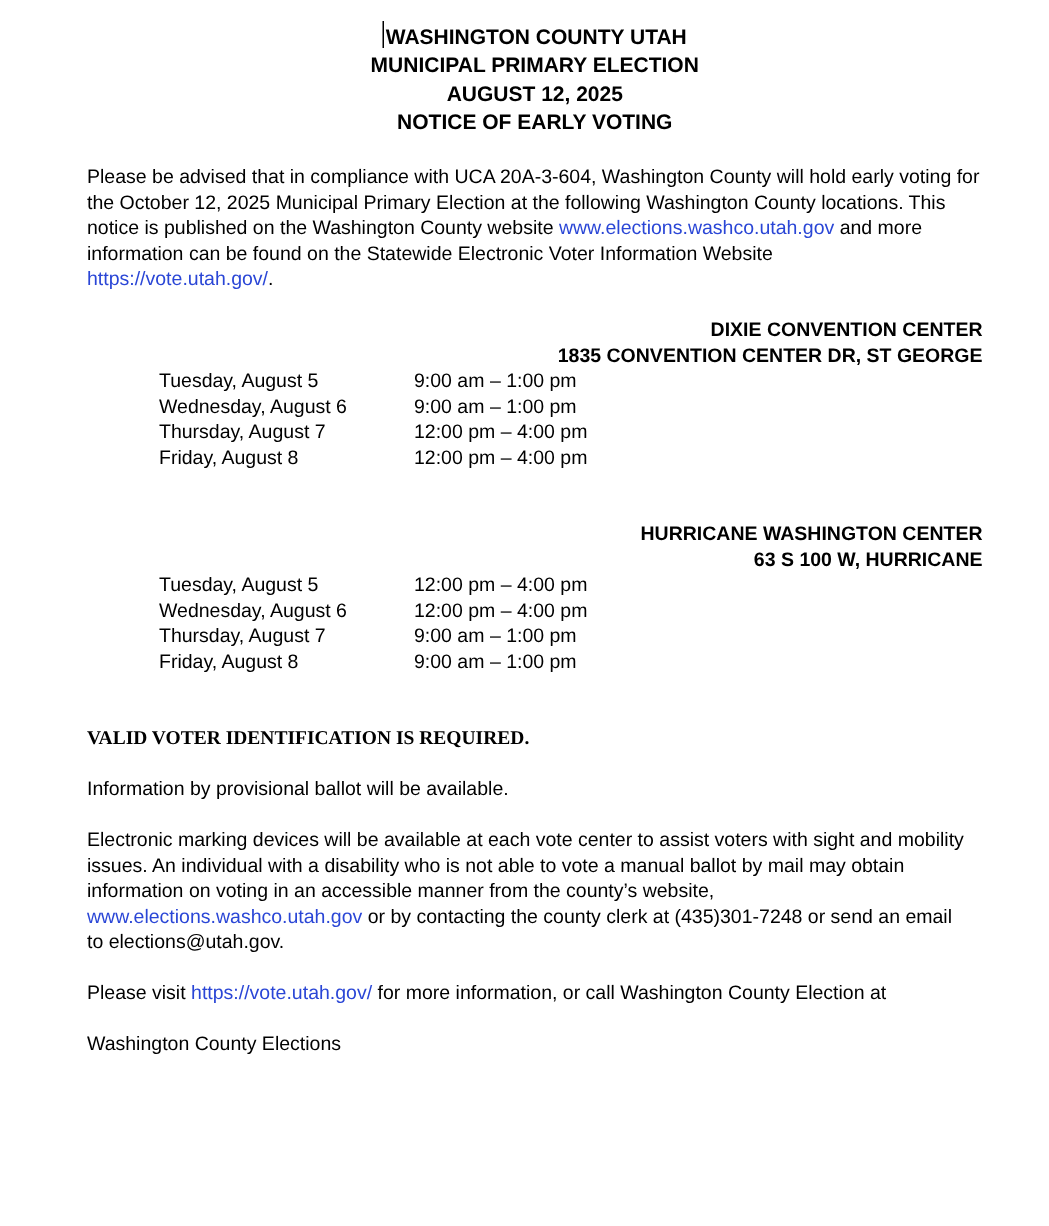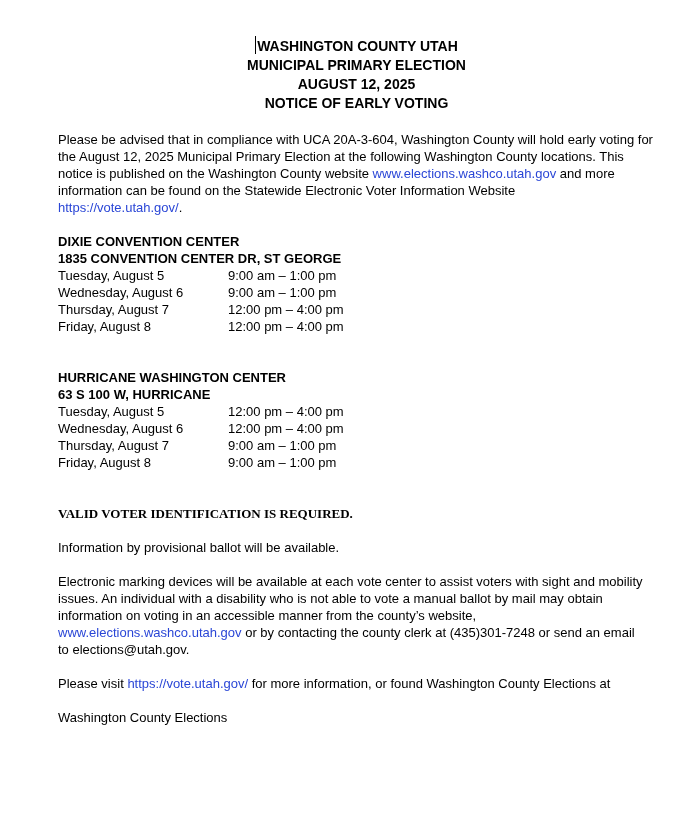--- a/index.html
+++ b/index.html
@@ -7,21 +7,21 @@
   html, body { margin: 0; padding: 0; }
   body {
     width: 699px; height: 817px;
     background: var(--page-bg);
     font-family: "Liberation Sans", sans-serif;
     color: var(--text-color);
     overflow: hidden;
   }
   .page {
     width: 699px; height: 817px;
-    padding: 36px 44px 0 58px;
+    padding: 14px 44px 0 58px;
   }
   .doc-header {
     text-align: center;
     font-weight: bold;
     font-size: 14px;
     line-height: 19px;
     margin: 0 0 18px 0;
   }
   .caret {
     display: inline-block;
@@ -31,43 +31,43 @@
     margin-right: 1px;
   }
   .body-text { font-size: 13px; line-height: 17px; }
   .para { margin: 0 0 17px 0; }
   .para-gap2 { margin: 0 0 34px 0; }
   .rich-line { min-height: 17px; }
   .doc-link {
     color: var(--link-color);
     cursor: pointer;
   }
-  .loc-name, .loc-addr { font-weight: bold; }
+  .loc-name, .loc-addr { font-weight: bold; text-align: right; }
   .sched-row { display: flex; }
-  .sched-day { width: 170px; }
+  .sched-day { width: 170px; margin-left: 48px; }
   .bold-line { font-weight: bold; font-family: Liberation Serif, serif; }
   .signature { margin: 0; }
 </style>
 </head>
 <body>
 
 <div class="page">
 
   <header class="doc-header">
     <div><span class="caret"></span><span>WASHINGTON COUNTY UTAH</span></div>
     <div>MUNICIPAL PRIMARY ELECTION</div>
     <div>AUGUST 12, 2025</div>
     <div>NOTICE OF EARLY VOTING</div>
   </header>
 
   <div class="body-text">
 
     <div class="para">
         <div class="rich-line"><span>Please be advised that in compliance with UCA 20A-3-604, Washington County will hold early voting for</span></div>
-        <div class="rich-line"><span>the August 12, 2025 Municipal Primary Election at the following Washington County locations. This</span></div>
+        <div class="rich-line"><span>the October 12, 2025 Municipal Primary Election at the following Washington County locations. This</span></div>
         <div class="rich-line"><span>notice is published on the Washington County website </span><a class="doc-link">www.elections.washco.utah.gov</a><span> and more</span></div>
         <div class="rich-line"><span>information can be found on the Statewide Electronic Voter Information Website</span></div>
         <div class="rich-line"><a class="doc-link">https://vote.utah.gov/</a><span>.</span></div>
       </div>
 
 
     <section class="para-gap2">
       <div class="loc-name">DIXIE CONVENTION CENTER</div>
       <div class="loc-addr">1835 CONVENTION CENTER DR, ST GEORGE</div>
       <div class="sched-row">
@@ -115,19 +115,19 @@
 
     <div class="para">
         <div class="rich-line"><span>Electronic marking devices will be available at each vote center to assist voters with sight and mobility</span></div>
         <div class="rich-line"><span>issues. An individual with a disability who is not able to vote a manual ballot by mail may obtain</span></div>
         <div class="rich-line"><span>information on voting in an accessible manner from the county’s website,</span></div>
         <div class="rich-line"><a class="doc-link">www.elections.washco.utah.gov</a><span> or by contacting the county clerk at (435)301-7248 or send an email</span></div>
         <div class="rich-line"><span>to elections@utah.gov.</span></div>
       </div>
 
     <div class="para">
-        <div class="rich-line"><span>Please visit </span><a class="doc-link">https://vote.utah.gov/</a><span> for more information, or found Washington County Elections at</span></div>
+        <div class="rich-line"><span>Please visit </span><a class="doc-link">https://vote.utah.gov/</a><span> for more information, or call Washington County Election at</span></div>
       </div>
 
     <p class="signature">Washington County Elections</p>
 
   </div>
 </div>
 
 </body></html>

